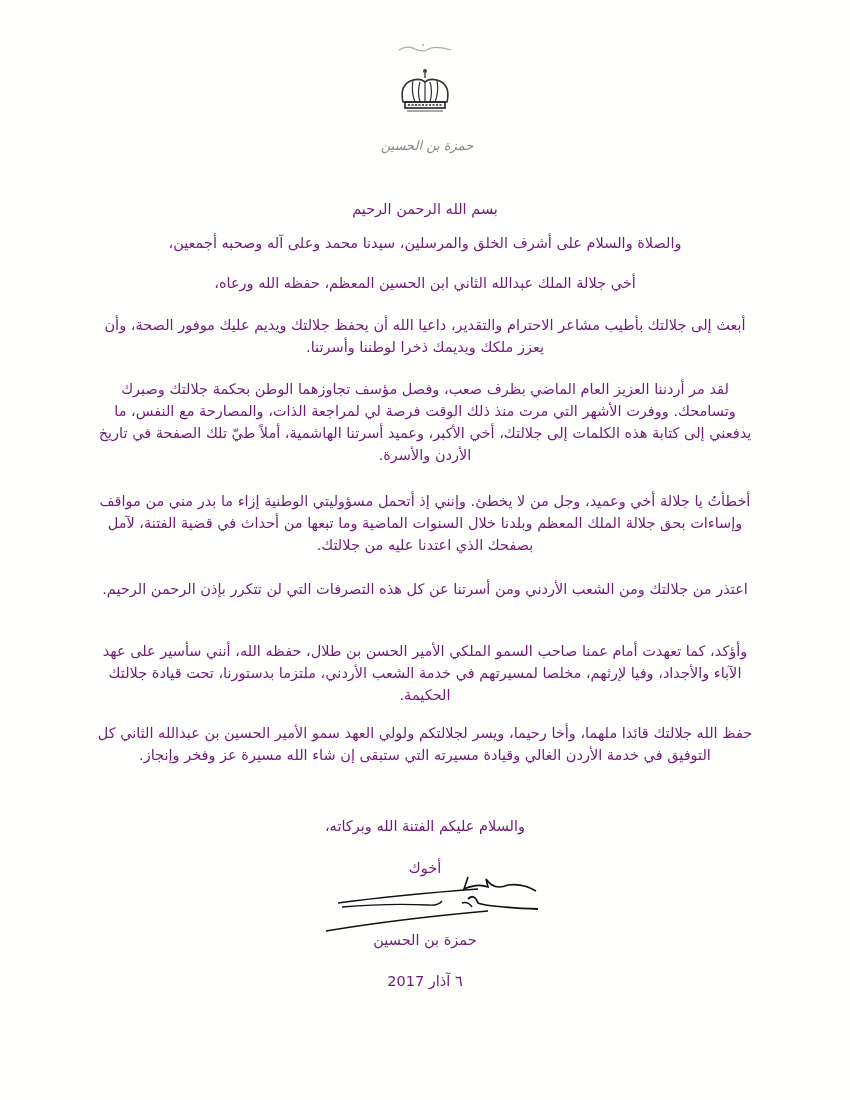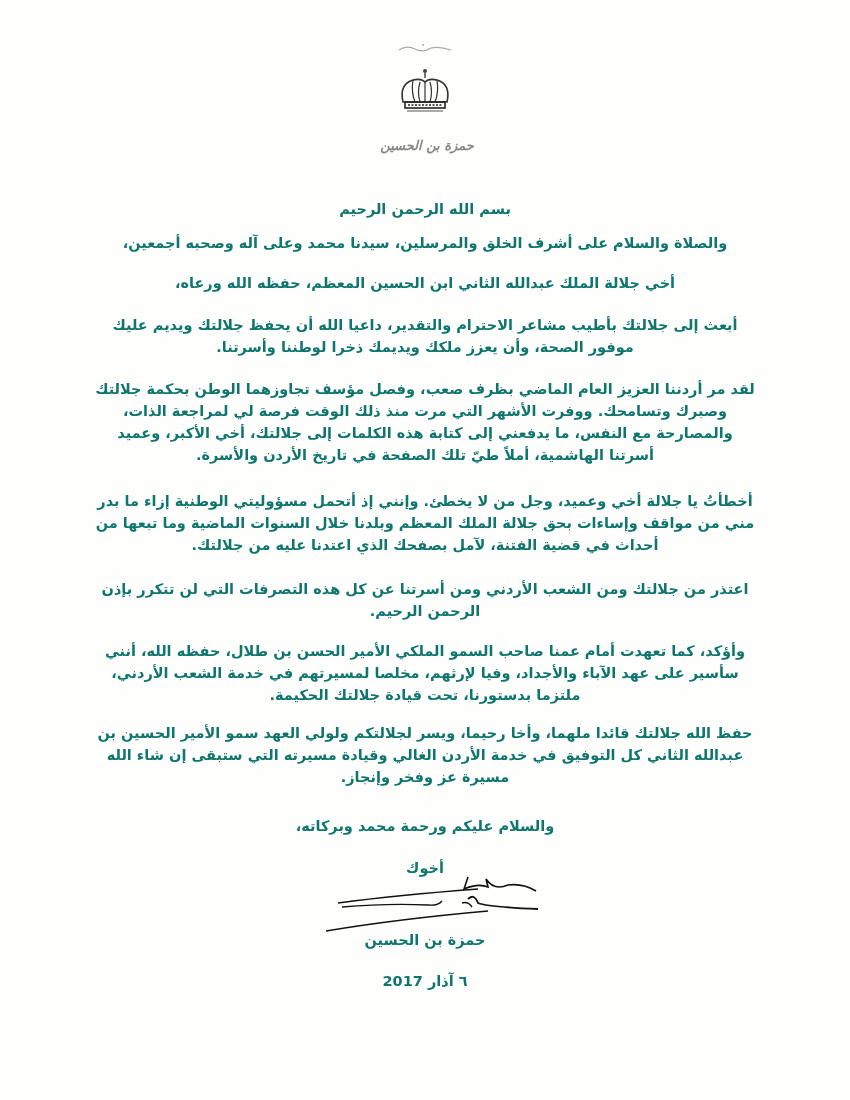--- a/index.html
+++ b/index.html
@@ -5,37 +5,37 @@
     html, body { margin: 0; padding: 0; }
     body {
       width: 850px;
       height: 1100px;
       background: #fefefd;
       position: relative;
       overflow: hidden;
       font-family: "DejaVu Sans", sans-serif;
       color: #111;
     }
-    .page { position: absolute; left: 0; top: 0; width: 850px; height: 1100px; font-weight: bold; }
+    .page { position: absolute; left: 0; top: 0; width: 850px; height: 1100px; }
     .letterhead-top {
       position: absolute; left: 395px; top: 40px; width: 60px; height: 14px;
     }
     .crown {
       position: absolute; left: 395px; top: 68px; width: 60px; height: 50px;
     }
     .letterhead-name {
       position: absolute; left: 372px; top: 138px; width: 110px; height: 26px;
       text-align: center; font-size: 13px; color: #888; font-style: italic;
       font-family: "DejaVu Serif", serif;
       direction: rtl;
     }
     .body-text {
       position: absolute; left: 95px; width: 660px;
       direction: rtl; text-align: center;
-      font-size: 14.5px; line-height: 22px; color: #0f766e;
+      font-size: 14.5px; line-height: 22px; color: #701a75;
     }
     .basmala { top: 198px; }
     .salat { top: 232px; }
     .addressee { top: 272px; }
     .p1 { top: 314px; }
     .p2 { top: 378px; }
     .p3 { top: 490px; }
     .p4 { top: 578px; }
     .p5 { top: 640px; }
     .p6 { top: 722px; }
@@ -79,21 +79,21 @@
   <p class="body-text salat">والصلاة والسلام على أشرف الخلق والمرسلين، سيدنا محمد وعلى آله وصحبه أجمعين،</p>
   <p class="body-text addressee">أخي جلالة الملك عبدالله الثاني ابن الحسين المعظم، حفظه الله ورعاه،</p>
 
   <p class="body-text p1">أبعث إلى جلالتك بأطيب مشاعر الاحترام والتقدير، داعيا الله أن يحفظ جلالتك ويديم عليك موفور الصحة، وأن يعزز ملكك ويديمك ذخرا لوطننا وأسرتنا.</p>
   <p class="body-text p2">لقد مر أردننا العزيز العام الماضي بظرف صعب، وفصل مؤسف تجاوزهما الوطن بحكمة جلالتك وصبرك وتسامحك. ووفرت الأشهر التي مرت منذ ذلك الوقت فرصة لي لمراجعة الذات، والمصارحة مع النفس، ما يدفعني إلى كتابة هذه الكلمات إلى جلالتك، أخي الأكبر، وعميد أسرتنا الهاشمية، أملاً طيّ تلك الصفحة في تاريخ الأردن والأسرة.</p>
   <p class="body-text p3">أخطأتُ يا جلالة أخي وعميد، وجل من لا يخطئ. وإنني إذ أتحمل مسؤوليتي الوطنية إزاء ما بدر مني من مواقف وإساءات بحق جلالة الملك المعظم وبلدنا خلال السنوات الماضية وما تبعها من أحداث في قضية الفتنة، لآمل بصفحك الذي اعتدنا عليه من جلالتك.</p>
   <p class="body-text p4">اعتذر من جلالتك ومن الشعب الأردني ومن أسرتنا عن كل هذه التصرفات التي لن تتكرر بإذن الرحمن الرحيم.</p>
   <p class="body-text p6">حفظ الله جلالتك قائدا ملهما، وأخا رحيما، ويسر لجلالتكم ولولي العهد سمو الأمير الحسين بن عبدالله الثاني كل التوفيق في خدمة الأردن الغالي وقيادة مسيرته التي ستبقى إن شاء الله مسيرة عز وفخر وإنجاز.</p>
   <p class="body-text p5">وأؤكد، كما تعهدت أمام عمنا صاحب السمو الملكي الأمير الحسن بن طلال، حفظه الله، أنني سأسير على عهد الآباء والأجداد، وفيا لإرثهم، مخلصا لمسيرتهم في خدمة الشعب الأردني، ملتزما بدستورنا، تحت قيادة جلالتك الحكيمة.</p>
 
-  <p class="body-text closing">والسلام عليكم ورحمة محمد وبركاته،</p>
+  <p class="body-text closing">والسلام عليكم الفتنة الله وبركاته،</p>
   <p class="body-text akhouk">أخوك</p>
 
   <div class="signature">
     <svg width="225" height="60" viewBox="0 0 225 60">
       <path d="M150 4 L146 16 Q160 10 170 14 L168 6 Q176 18 190 12 Q205 10 218 18" stroke="#111" stroke-width="1.6" fill="none"></path>
       <path d="M20 30 Q80 22 160 16" stroke="#111" stroke-width="1.4" fill="none"></path>
       <path d="M24 34 Q70 30 110 32 Q120 33 124 28" stroke="#111" stroke-width="1.4" fill="none"></path>
       <path d="M150 26 Q156 20 160 30 Q170 34 220 36" stroke="#111" stroke-width="1.8" fill="none"></path>
       <path d="M144 30 Q150 28 154 34" stroke="#111" stroke-width="1.4" fill="none"></path>
       <path d="M8 58 Q80 46 170 38" stroke="#111" stroke-width="1.6" fill="none"></path>

